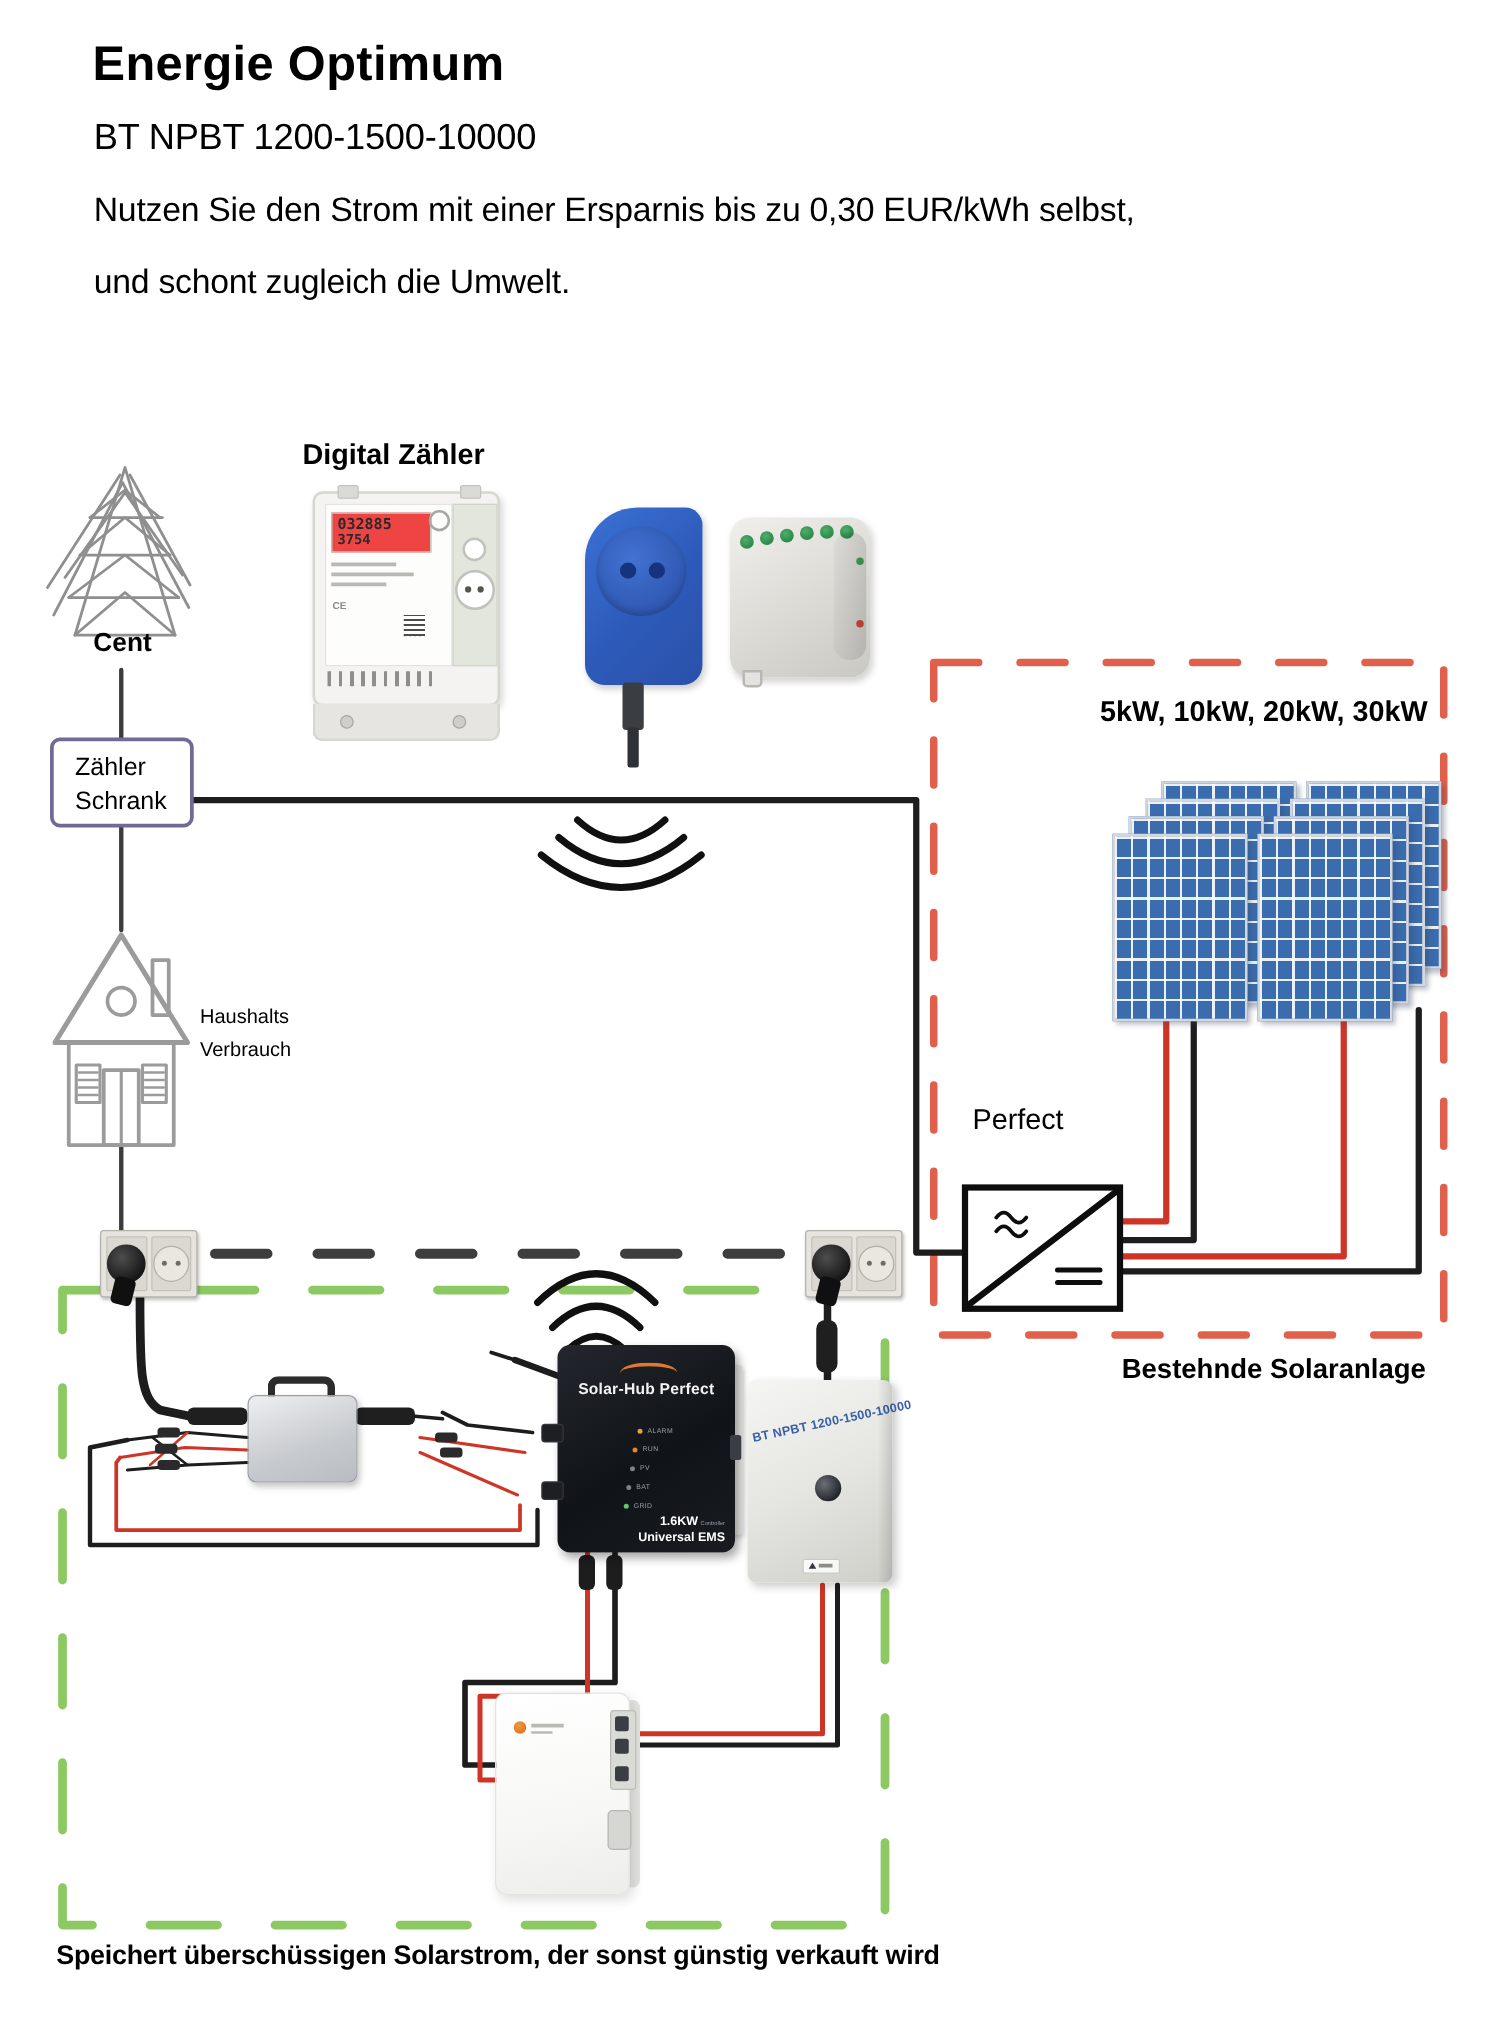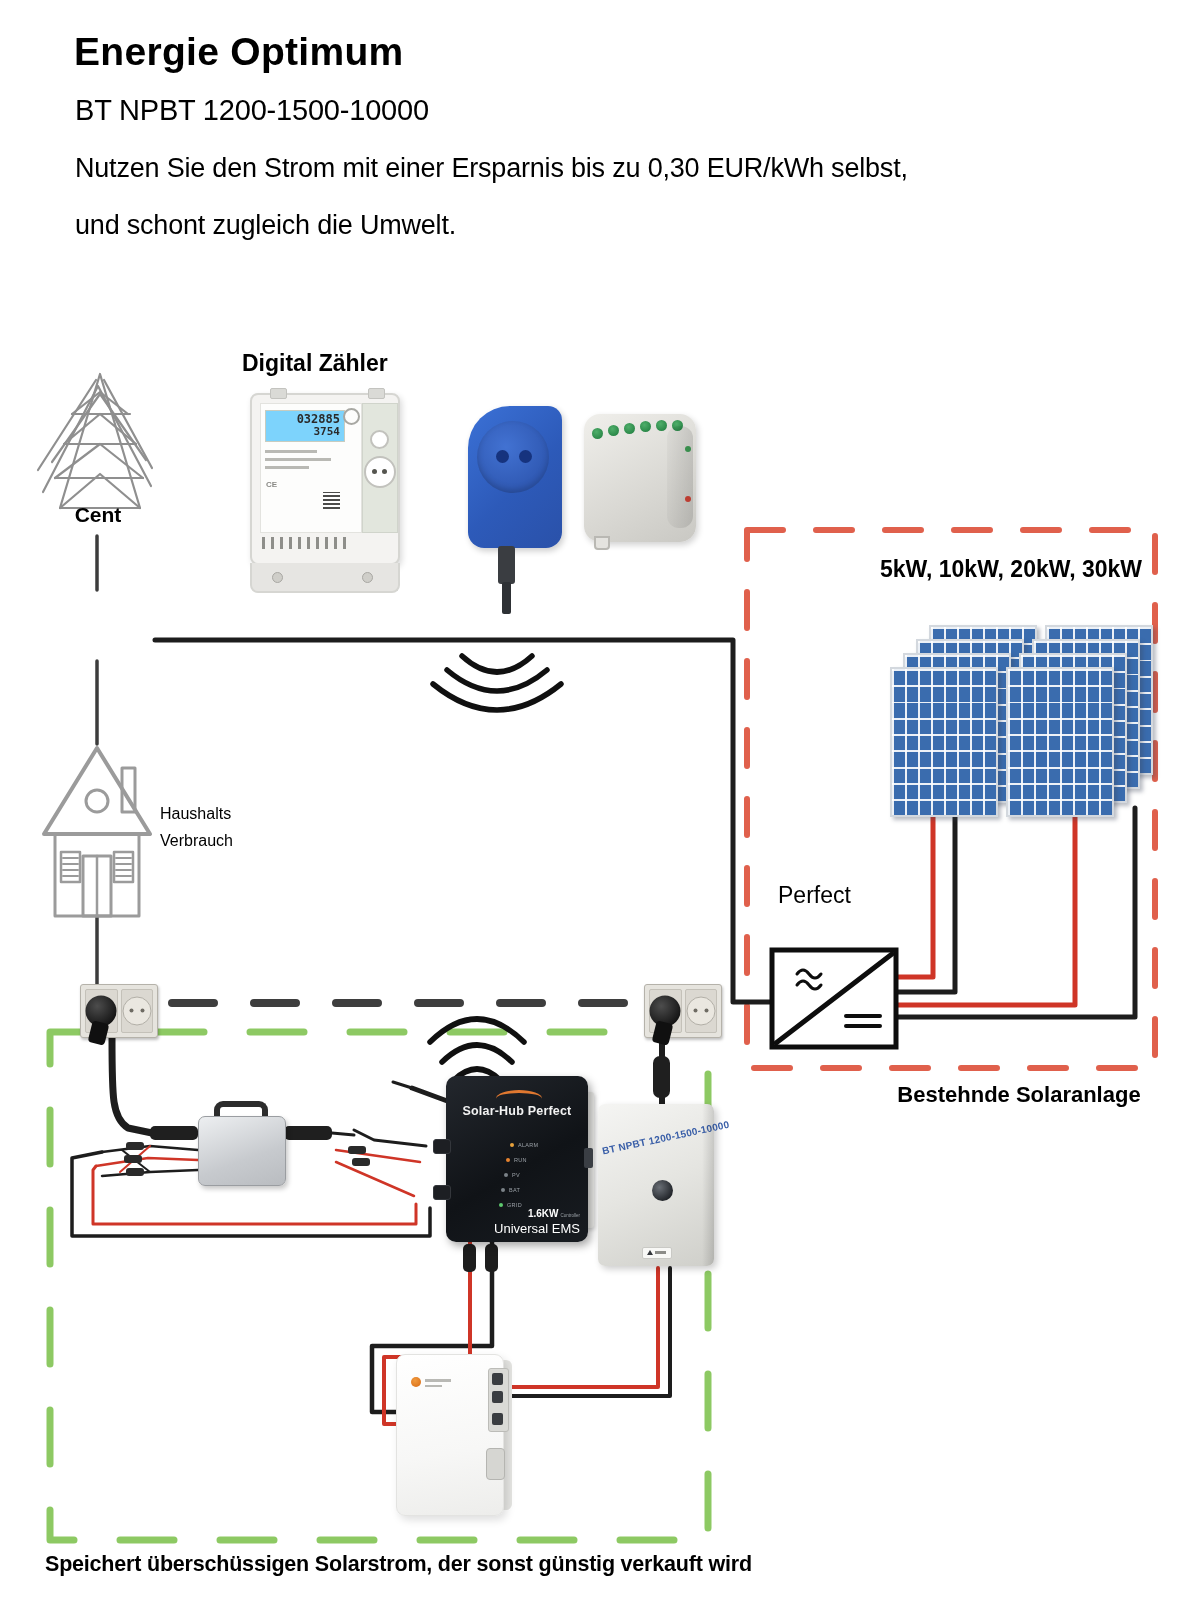--- a/index.html
+++ b/index.html
@@ -47,22 +47,22 @@
   .panel:nth-child(2){left:26px;top:14px}
   .panel:nth-child(3){left:13px;top:28px}
   .panel:nth-child(4){left:0;top:42px}
 
   
   #meter{left:250px;top:393px;width:150px;height:200px}
   #meterBody{position:absolute;left:0;top:0;width:150px;height:172px;background:#f4f3f1;
              border:2px solid #d6d6d2;border-radius:8px;box-sizing:border-box;box-shadow:2px 3px 6px rgba(0,0,0,.15)}
   .mtab{position:absolute;top:-7px;width:15px;height:9px;background:#dadad6;border:1px solid #c3c3bf;border-radius:2px}
   #meterFace{position:absolute;left:8px;top:8px;width:100px;height:128px;background:#fdfdfc;border:1px solid #e3e3df}
-  #lcd{position:absolute;left:4px;top:6px;width:80px;height:32px;background:#7dd3fc;border:1px solid #c7ccc0;
-       font-family:"DejaVu Sans Mono",monospace;color:#2a2a2a;text-align:right;padding:2px 4px;box-sizing:border-box}
+  #lcd{position:absolute;left:4px;top:6px;width:80px;height:32px;background:#ef4444;border:1px solid #c7ccc0;
+       font-family:"DejaVu Sans Mono",monospace;color:#2a2a2a;padding:2px 4px;box-sizing:border-box}
   #lcd .r1{font-size:12px;font-weight:700;line-height:13px}
   #lcd .r2{font-size:11px;font-weight:700;line-height:12px}
   .mbar{position:absolute;height:3px;background:#b9b9b4}
   #ceMark{position:absolute;left:5px;top:76px;font-size:8px;color:#8a8a86;font-weight:700}
   #qr{position:absolute;left:62px;top:88px;width:17px;height:17px;background:
       repeating-linear-gradient(0deg,#4c4c4a 0 2px,#fff 2px 4px),repeating-linear-gradient(90deg,#4c4c4a 0 2px,rgba(255,255,255,.6) 2px 4px)}
   #sealRing{position:absolute;left:82px;top:4px;width:13px;height:13px;border:2px solid #a8a8a3;border-radius:50%}
   #meterCol{position:absolute;left:110px;top:8px;width:34px;height:128px;background:#e2e6dd;border:1px solid #d0d4cb}
   .dialS{position:absolute;left:7px;top:26px;width:15px;height:15px;background:#fff;border:2px solid #c2c2bd;border-radius:50%}
   .dialB{position:absolute;left:1px;top:52px;width:28px;height:28px;background:#fff;border:2px solid #c2c2bd;border-radius:50%}
@@ -117,21 +117,21 @@
   #hub{left:446px;top:1076px;width:142px;height:166px;border-radius:10px;
        background:linear-gradient(150deg,#23272d,#101317 55%,#181c21);box-shadow:3px 4px 8px rgba(0,0,0,.35)}
   #hubSwoosh{position:absolute;left:50px;top:14px;width:46px;height:14px;border-top:3px solid var(--hub-accent-orange,#e07830);border-radius:50%}
   #hubTitle{position:absolute;left:0;top:28px;width:100%;text-align:center;color:#f2f2f2;font-size:12.5px;font-weight:700;letter-spacing:.2px}
   .ledrow{position:absolute;display:flex;align-items:center;gap:4px}
   .leddot{width:4px;height:4px;border-radius:50%}
   .ledlbl{font-size:5.5px;color:#9aa0a6;letter-spacing:.3px}
   #hubPower{position:absolute;right:8px;bottom:6px;text-align:right;color:#fff}
   #hubPower .pw{font-size:10px;font-weight:700}
   #hubPower .pwn{font-size:4.5px;color:#9aa0a6;margin-left:2px}
-  #hubPower .ems{font-size:13px;font-weight:400}
+  #hubPower .ems{font-size:10px;font-weight:700}
   .hubConn{position:absolute;width:16px;height:13px;background:#1d1f23;border-radius:3px;border:1px solid #34373c}
   #hubClip{left:584px;top:1148px;width:9px;height:20px;background:#3a3e44;border-radius:2px}
 
   
   #btbox{left:598px;top:1104px;width:116px;height:162px;border-radius:7px;
          background:linear-gradient(155deg,#f5f5f3 0%,#e5e5e1 50%,#cfcfca 100%);box-shadow:3px 3px 7px rgba(0,0,0,.2)}
   #btbox::after{content:"";position:absolute;right:0;top:0;width:12px;height:100%;border-radius:0 7px 7px 0;
          background:linear-gradient(90deg,rgba(0,0,0,0),rgba(0,0,0,.14))}
   #btText{position:absolute;left:3px;top:30px;width:112px;color:#3a5fa8;font-size:10px;font-weight:700;
           transform:rotate(-12deg);letter-spacing:.2px;white-space:nowrap}
@@ -262,20 +262,24 @@
       <rect x="772" y="950" width="124" height="97" fill="#fff" stroke="#0d0d0d" stroke-width="5"></rect>
       <path d="M776 1043 L892 954" class="ln" stroke="#0d0d0d" stroke-width="5"></path>
       <path d="M797 974 q6 -8 12 0 q6 8 12 0" class="ln" stroke="#0d0d0d" stroke-width="3"></path>
       <path d="M797 985 q6 -8 12 0 q6 8 12 0" class="ln" stroke="#0d0d0d" stroke-width="3"></path>
       <path d="M846 1016 L880 1016 M846 1026 L880 1026" class="ln" stroke="#0d0d0d" stroke-width="4"></path>
     </g>
   </svg>
 
   <div class="abs" id="lbl-netz">Cent</div>
   <div class="abs" id="lbl-digital">Digital Zähler</div>
+  <div class="abs" id="cabinet">
+    <div>Zähler</div>
+    <div>Schrank</div>
+  </div>
   <div class="abs" id="lbl-haushalt">
     <div>Haushalts</div>
     <div>Verbrauch</div>
   </div>
   <div class="abs" id="lbl-sizes">5kW, 10kW, 20kW, 30kW</div>
   <div class="abs" id="lbl-inverter">Perfect</div>
   <div class="abs" id="lbl-existing">Bestehnde Solaranlage</div>
 
   <div class="abs" id="meter">
     <div id="meterBody">

